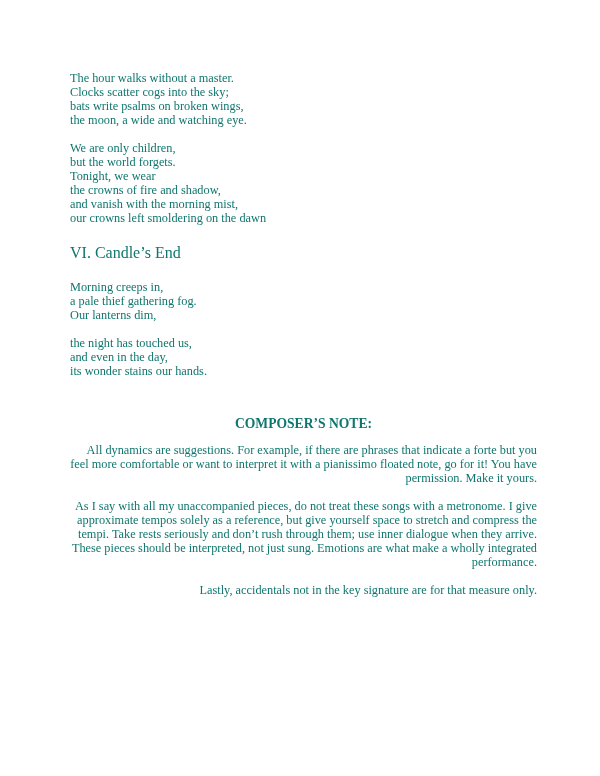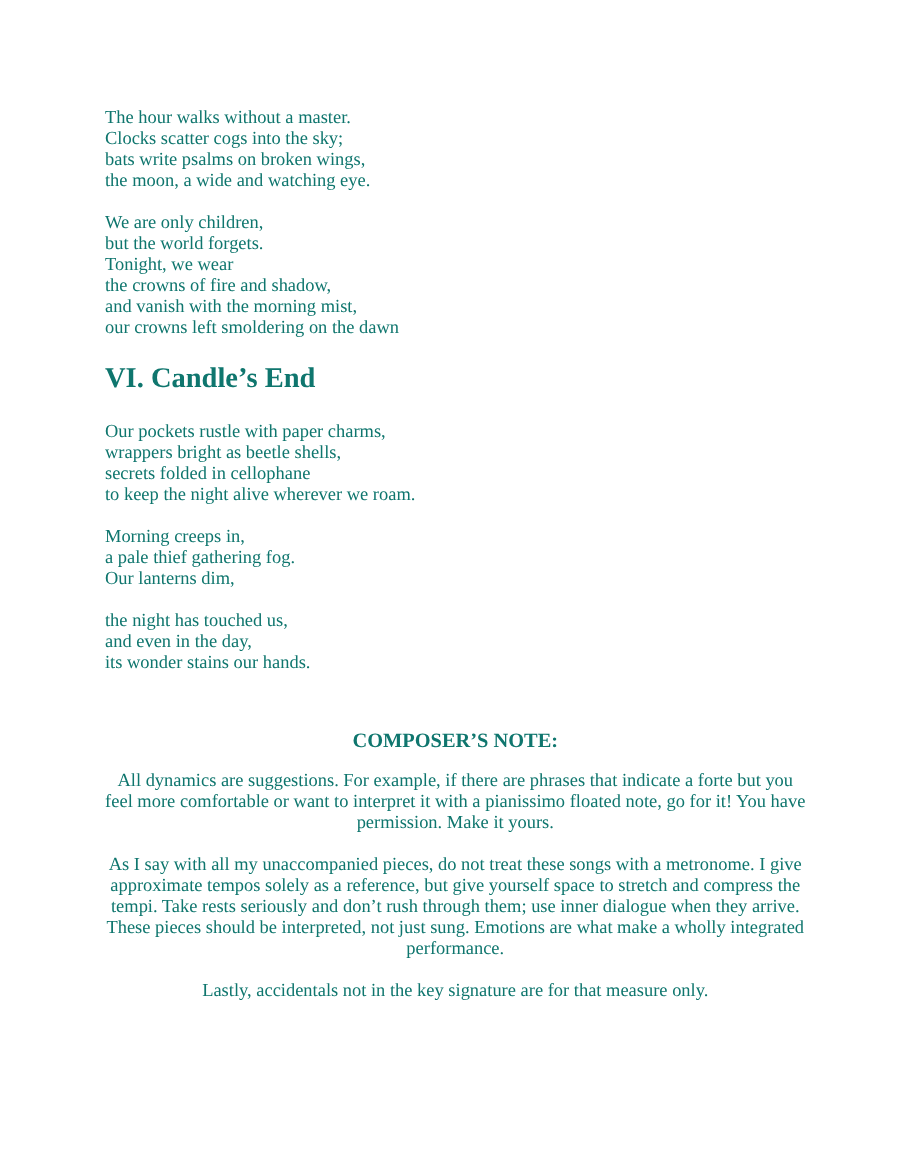--- a/index.html
+++ b/index.html
@@ -20,35 +20,35 @@
     line-height: 14px;
     overflow: hidden;
   }
   .stanza {
     margin: 0 0 14px 0;
   }
   .poem-line {
     white-space: pre-wrap;
   }
   .section-heading {
-    font-weight: bold;
-    font-size: 19px;
+    font-weight: normal;
+    font-size: 16px;
     line-height: 16px;
     margin: 20px 0 19px 0;
   }
   .note-heading {
     font-weight: bold;
     font-size: 13.6px;
     line-height: 16px;
     margin: 38px 0 11px 0;
     text-align: center;
   }
   .note-para {
     margin: 10px 0 14px 0;
-    text-align: center;
+    text-align: right;
   }
 </style>
 </head>
 <body>
 
 <div class="page">
 
   <div class="stanza">
     <div class="poem-line">The hour walks without a master.</div>
     <div class="poem-line">Clocks scatter cogs into the sky;</div>
@@ -60,26 +60,20 @@
     <div class="poem-line">We are only children,</div>
     <div class="poem-line">but the world forgets.</div>
     <div class="poem-line">Tonight, we wear</div>
     <div class="poem-line">the crowns of fire and shadow,</div>
     <div class="poem-line">and vanish with the morning mist,</div>
     <div class="poem-line">our crowns left smoldering on the dawn</div>
   </div>
 
   <div class="section-heading">VI. Candle’s End</div>
 
-  <div class="stanza">
-    <div class="poem-line">Our pockets rustle with paper charms,</div>
-    <div class="poem-line">wrappers bright as beetle shells,</div>
-    <div class="poem-line">secrets folded in cellophane</div>
-    <div class="poem-line">to keep the night alive wherever we roam.</div>
-  </div>
 
   <div class="stanza">
     <div class="poem-line">Morning creeps in,</div>
     <div class="poem-line">a pale thief gathering fog.</div>
     <div class="poem-line">Our lanterns dim,</div>
   </div>
 
   <div class="stanza">
     <div class="poem-line">the night has touched us,</div>
     <div class="poem-line">and even in the day,</div>

